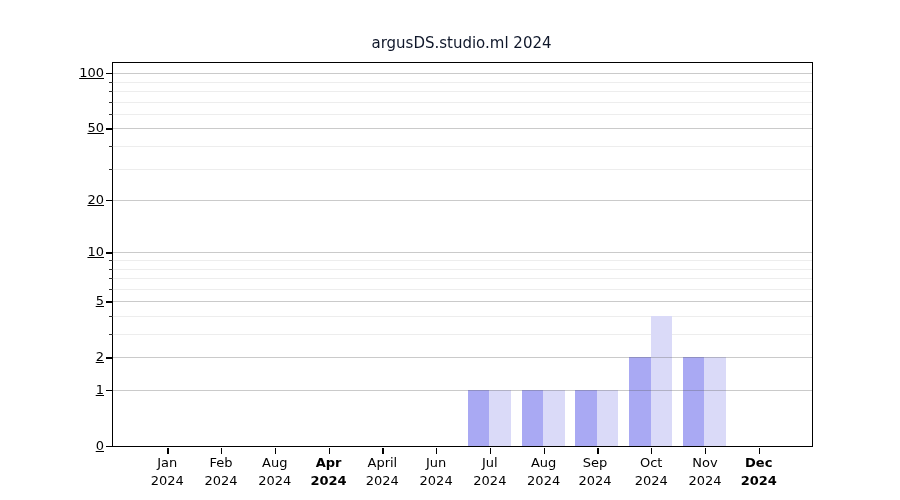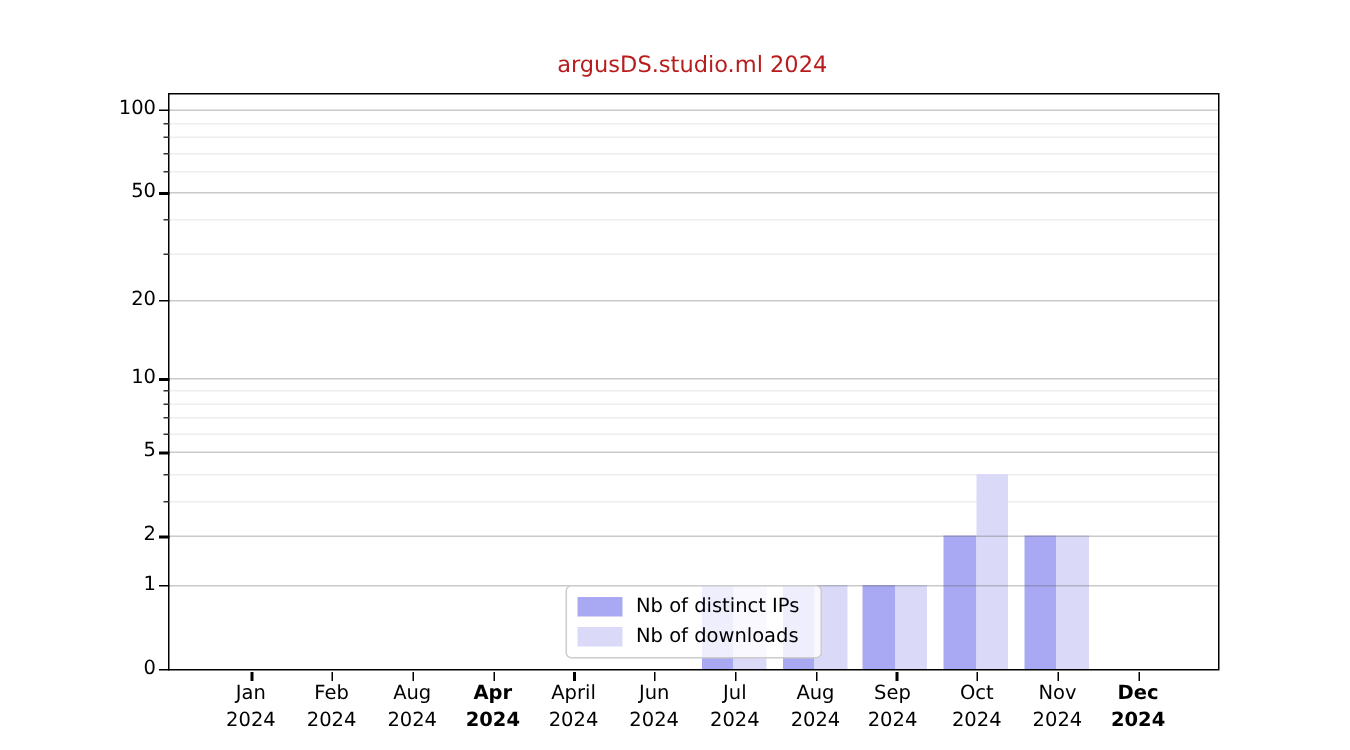--- a/index.html
+++ b/index.html
@@ -5,21 +5,21 @@
   html, body {
     margin: 0; padding: 0;
     width: 900px; height: 500px;
     background: #ffffff;
     font-family: "DejaVu Sans", "Liberation Sans", sans-serif;
     overflow: hidden;
   }
   .chart { position: relative; width: 900px; height: 500px; background:#fff; }
   .title {
     position: absolute; left: 112px; top: 34px; width: 699px;
-    text-align: center; font-size: 15px; color: #b91c1c;
+    text-align: center; font-size: 15px; color: #0f172a;
   }
   .plot {
     position: absolute; left: 112px; top: 62px;
     width: 699px; height: 383px;
     border: 1.5px solid #000;
     box-sizing: content-box;
     background: #fff;
   }
   .grid-minor {
     position: absolute; left: 0; width: 699px; height: 1px;
@@ -47,44 +47,34 @@
     position: absolute; width: 7px; height: 1.3px; background: #000; z-index: 4;
   }
   .ytick-minor {
     position: absolute; width: 4px; height: 1px; background: #333; z-index: 4;
   }
   .xtick {
     position: absolute; width: 1.3px; height: 6px; background: #000; z-index: 4;
   }
   .ylabel {
     position: absolute; width: 50px; text-align: right;
-    font-size: 13px; color: #000; line-height: 18px;
+    font-size: 13px; color: #000; line-height: 18px; text-decoration: underline;
   }
   .xlabel {
     position: absolute; width: 60px; text-align: center;
     font-size: 13px; color: #000; line-height: 17.5px;
   }
 </style>
 </head>
 <body>
 
 <div class="chart">
   <div class="title">argusDS.studio.ml 2024</div>
 
   <div class="plot">
-    <div class="legend">
-      <div class="legend-row">
-        <span class="swatch" style="background: rgb(169, 169, 243);"></span>
-        <span class="legend-label">Nb of distinct IPs</span>
-      </div>
-      <div class="legend-row">
-        <span class="swatch" style="background: rgb(218, 218, 248);"></span>
-        <span class="legend-label">Nb of downloads</span>
-      </div>
-    </div>
   <div class="grid-minor" style="top: 271.017px;"></div>
       <div class="grid-minor" style="top: 252.992px;"></div>
       <div class="grid-minor" style="top: 225.812px;"></div>
       <div class="grid-minor" style="top: 215.025px;"></div>
       <div class="grid-minor" style="top: 205.511px;"></div>
       <div class="grid-minor" style="top: 197px;"></div>
       <div class="grid-minor" style="top: 105.607px;"></div>
       <div class="grid-minor" style="top: 83.0222px;"></div>
       <div class="grid-minor" style="top: 50.9287px;"></div>
       <div class="grid-minor" style="top: 38.6659px;"></div>

